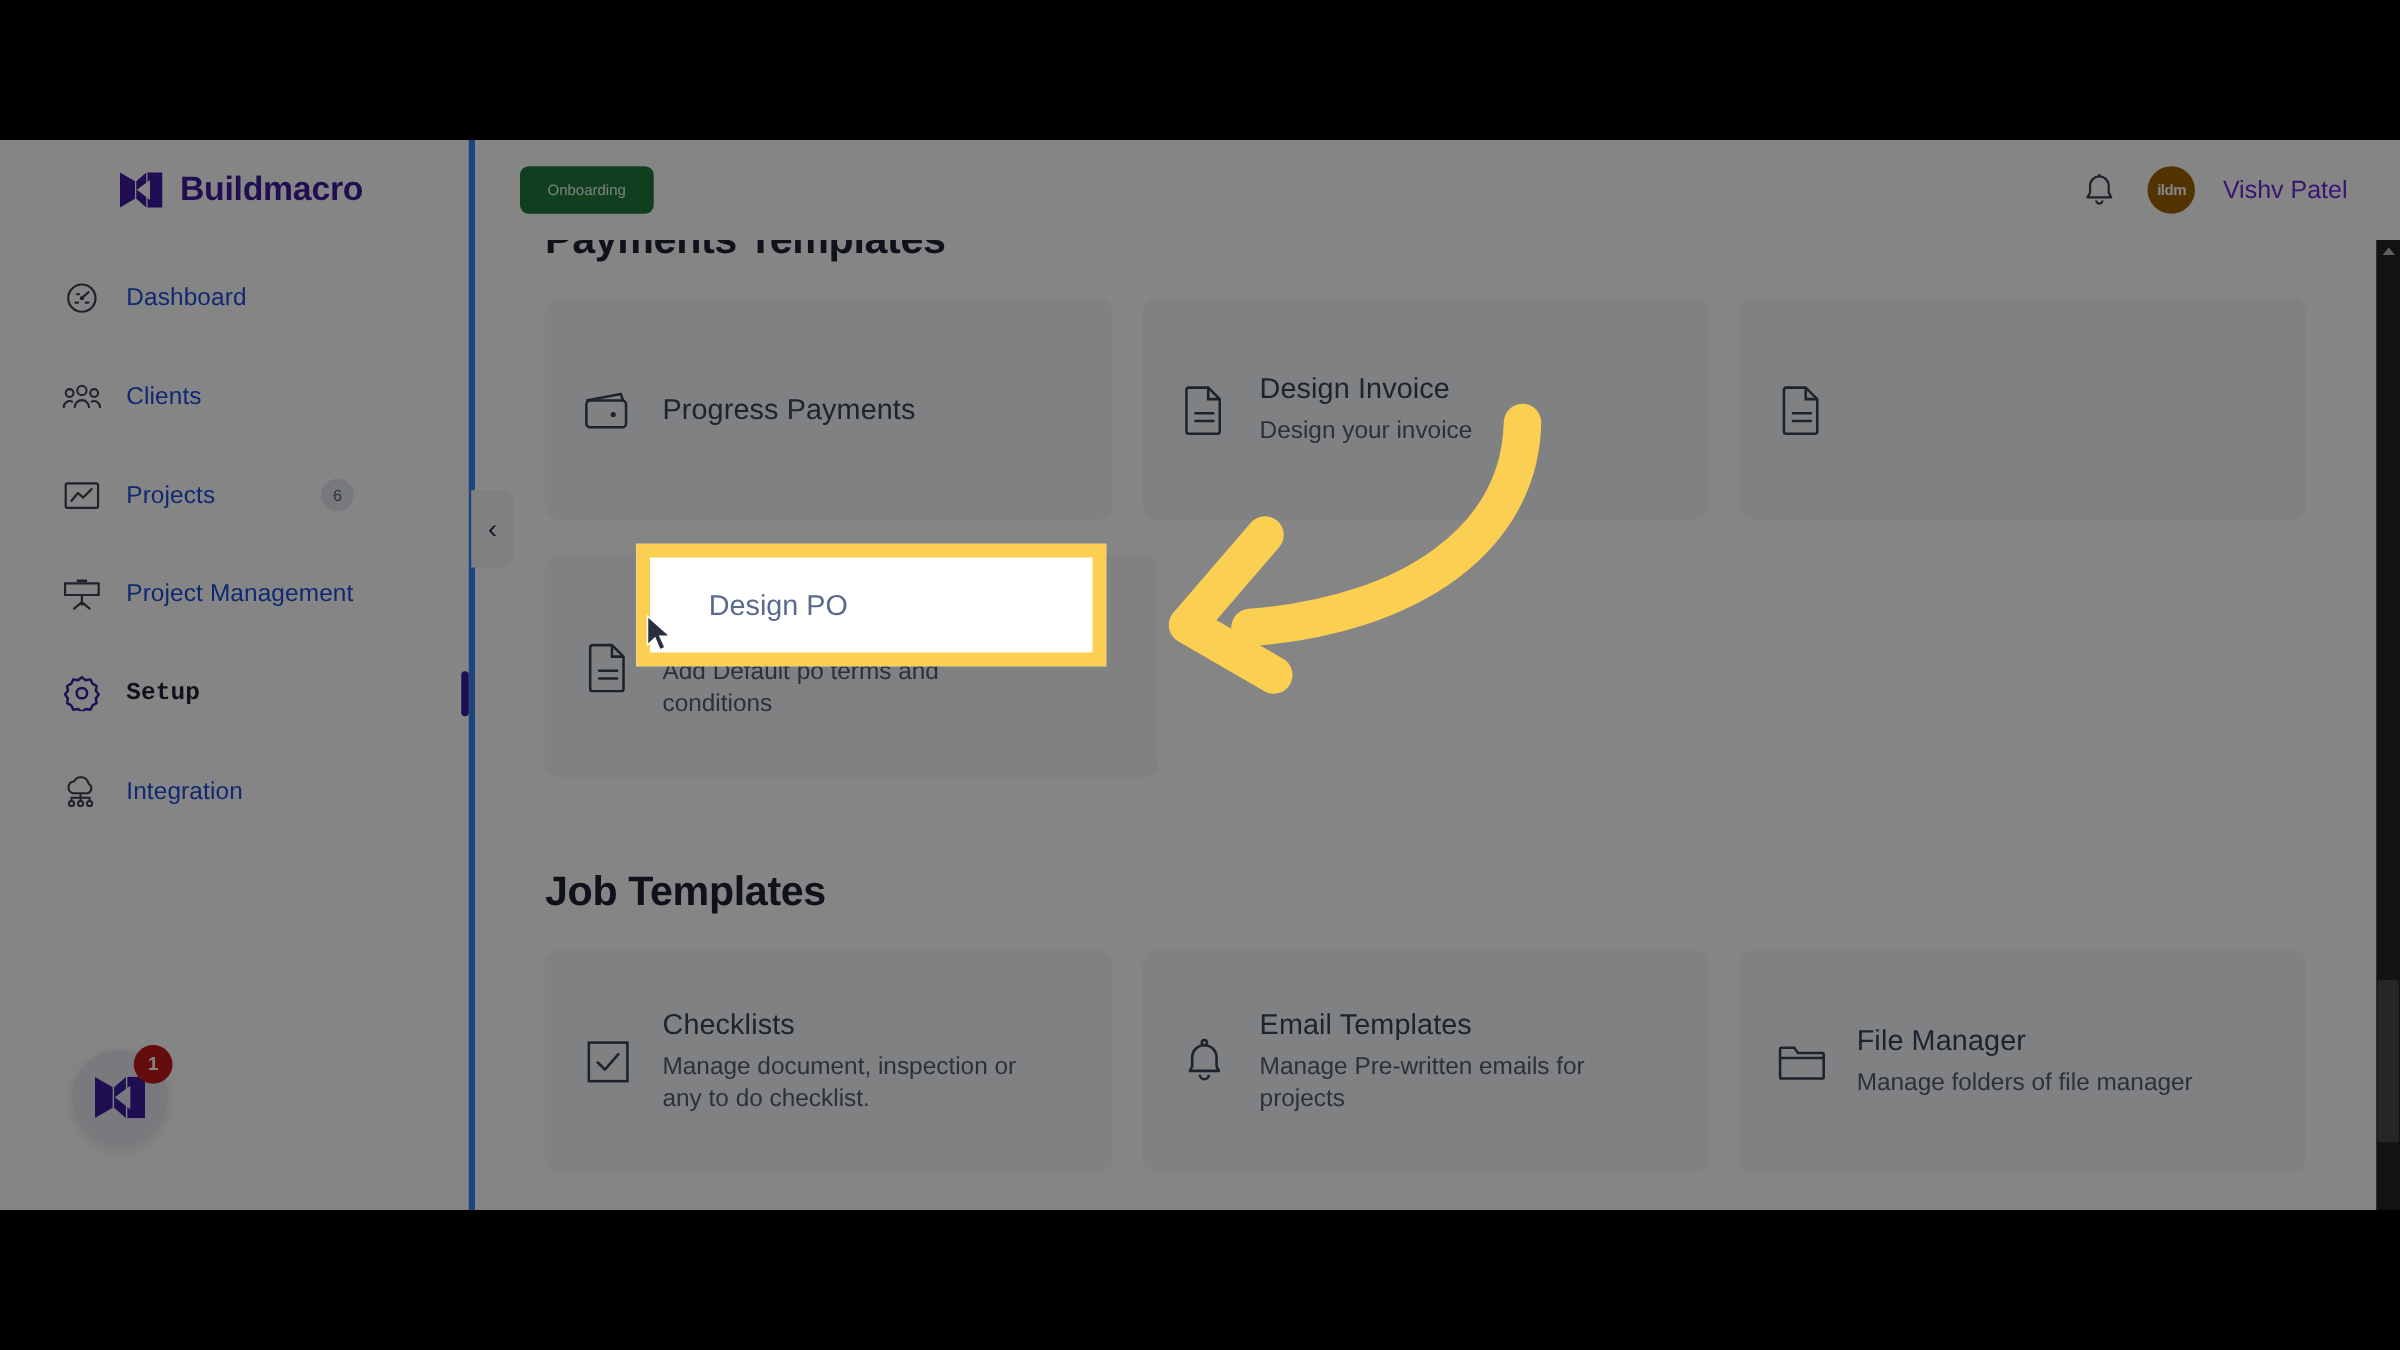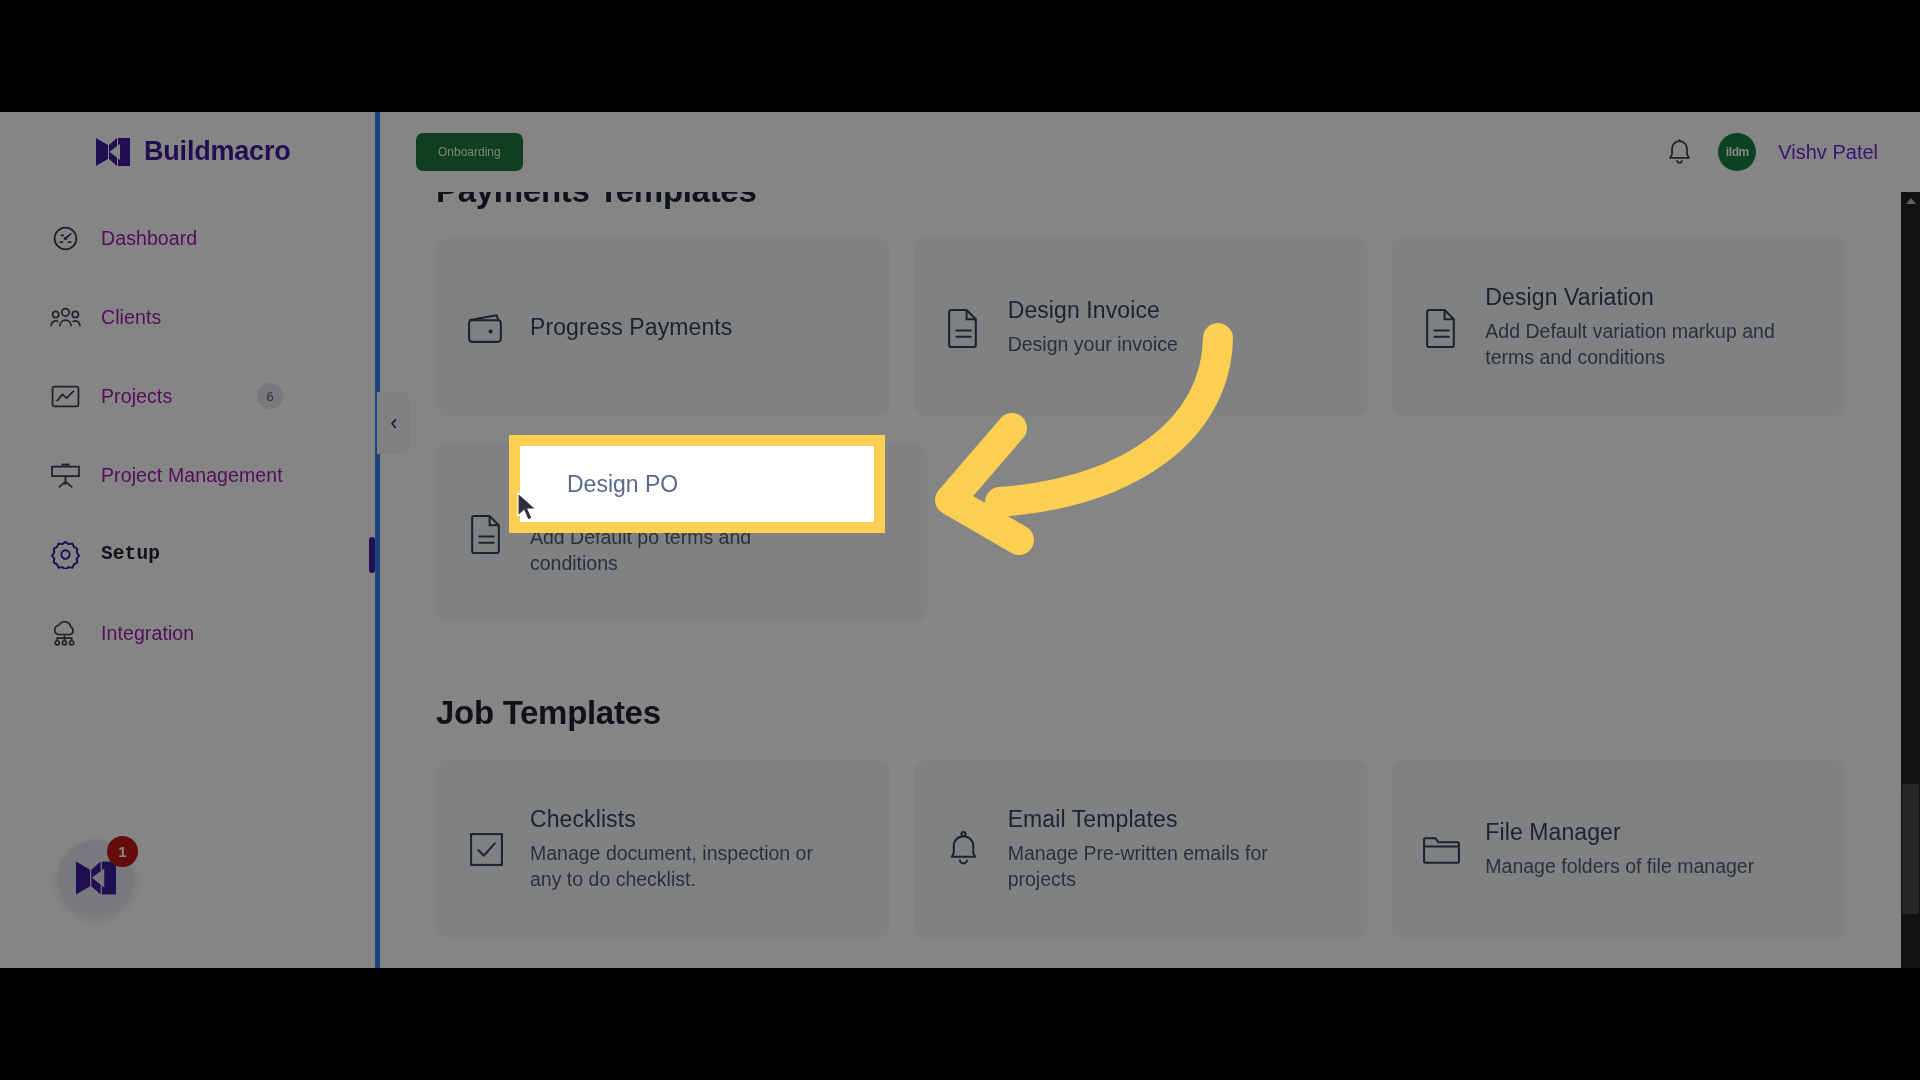--- a/index.html
+++ b/index.html
@@ -33,21 +33,21 @@
   .brand { display: flex; align-items: center; gap: 14px; padding: 24px 0 0 96px; }
   .brand-logo { width: 34px; height: 30px; }
   .brand-name { font-size: 27px; font-weight: 700; color: #3d1d9e; letter-spacing: -0.2px; }
 
   .nav { margin-top: 46px; }
   .nav-item {
     position: relative; display: flex; align-items: center;
     height: 50px; padding-left: 48px; margin-bottom: 29px; cursor: pointer;
   }
   .nav-icon { width: 34px; height: 30px; flex: 0 0 34px; display: flex; align-items: center; justify-content: center; }
-  .nav-label { margin-left: 19px; font-size: 19.5px; color: #a21caf; letter-spacing: .1px; }
+  .nav-label { margin-left: 19px; font-size: 19.5px; color: #1d4ed8; letter-spacing: .1px; }
   .nav-item.active .nav-label { color: #1d2333; font-weight: 700; font-family: Liberation Mono, monospace; }
   .nav-badge {
     position: absolute; right: 92px; top: 12px;
     min-width: 26px; height: 26px; border-radius: 13px;
     background: #e6e9f0; color: #55607a;
     font-size: 13px; display: flex; align-items: center; justify-content: center; padding: 0 7px;
   }
   .active-bar {
     position: absolute; right: 0px; top: 8px; width: 6px; height: 36px;
     background: #3d1d9e; border-radius: 3px;
@@ -78,21 +78,21 @@
     background: #fff; display: flex; align-items: center; z-index: 10;
   }
   .onboard-btn {
     margin-left: 36px; background: #1e7a3c; color: #eef4ef;
     font-size: 12px; padding: 12px 22px; border-radius: 7px;
     border: none; cursor: pointer; font-family: inherit;
   }
   .header-right { margin-left: auto; display: flex; align-items: center; gap: 22px; padding-right: 42px; }
   .bell-btn { width: 34px; height: 34px; cursor: pointer; display:flex; align-items:center; justify-content:center;}
   .avatar {
-    width: 38px; height: 38px; border-radius: 50%; background: #15803d; color: #fff;
+    width: 38px; height: 38px; border-radius: 50%; background: #a16207; color: #fff;
     font-size: 12px; font-weight: 700; display: flex; align-items: center;
     justify-content: center; overflow: hidden; letter-spacing: -0.4px;
   }
   .user-name { font-size: 20px; color: #6d28d9; }
 
   
   #main {
     position: absolute; left: 380px; top: 80px; width: 1521px; height: 876px;
     background: #fff; padding: 0 56px;
   }
@@ -300,24 +300,20 @@
         </div>
 
         <div class="card">
           <span class="card-icon">
             <svg viewBox="0 0 34 40" width="35" height="41" fill="none" stroke="#3b4252" stroke-width="2">
               <path d="M5 3 h15 l9 9 v25 a2 2 0 0 1 -2 2 h-22 a2 2 0 0 1 -2 -2 v-32 a2 2 0 0 1 2 -2 z" stroke-linejoin="round"></path>
               <path d="M20 3 v9 h9"></path>
               <path d="M10 23 h14 M10 29 h14" stroke-linecap="round"></path>
             </svg>
           </span>
-          <span class="card-text">
-            <span class="card-title">Design Variation</span>
-            <span class="card-desc">Add Default variation markup and terms and conditions</span>
-          </span>
         </div>
       </div>
 
       <div class="card-grid">
         <div class="card">
           <span class="card-icon">
             <svg viewBox="0 0 34 40" width="35" height="41" fill="none" stroke="#3b4252" stroke-width="2">
               <path d="M5 3 h15 l9 9 v25 a2 2 0 0 1 -2 2 h-22 a2 2 0 0 1 -2 -2 v-32 a2 2 0 0 1 2 -2 z" stroke-linejoin="round"></path>
               <path d="M20 3 v9 h9"></path>
               <path d="M10 23 h14 M10 29 h14" stroke-linecap="round"></path>

